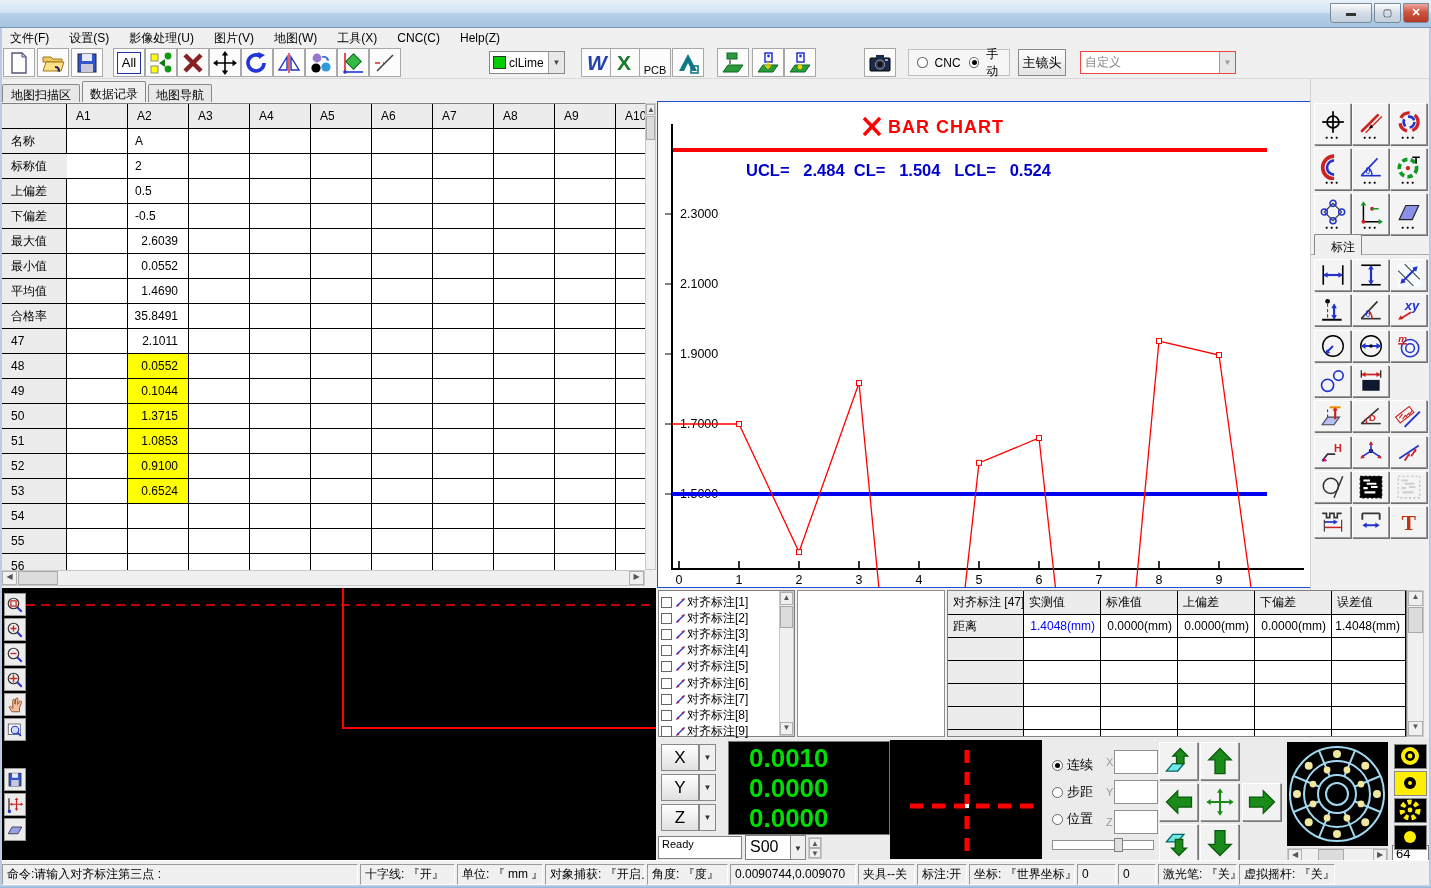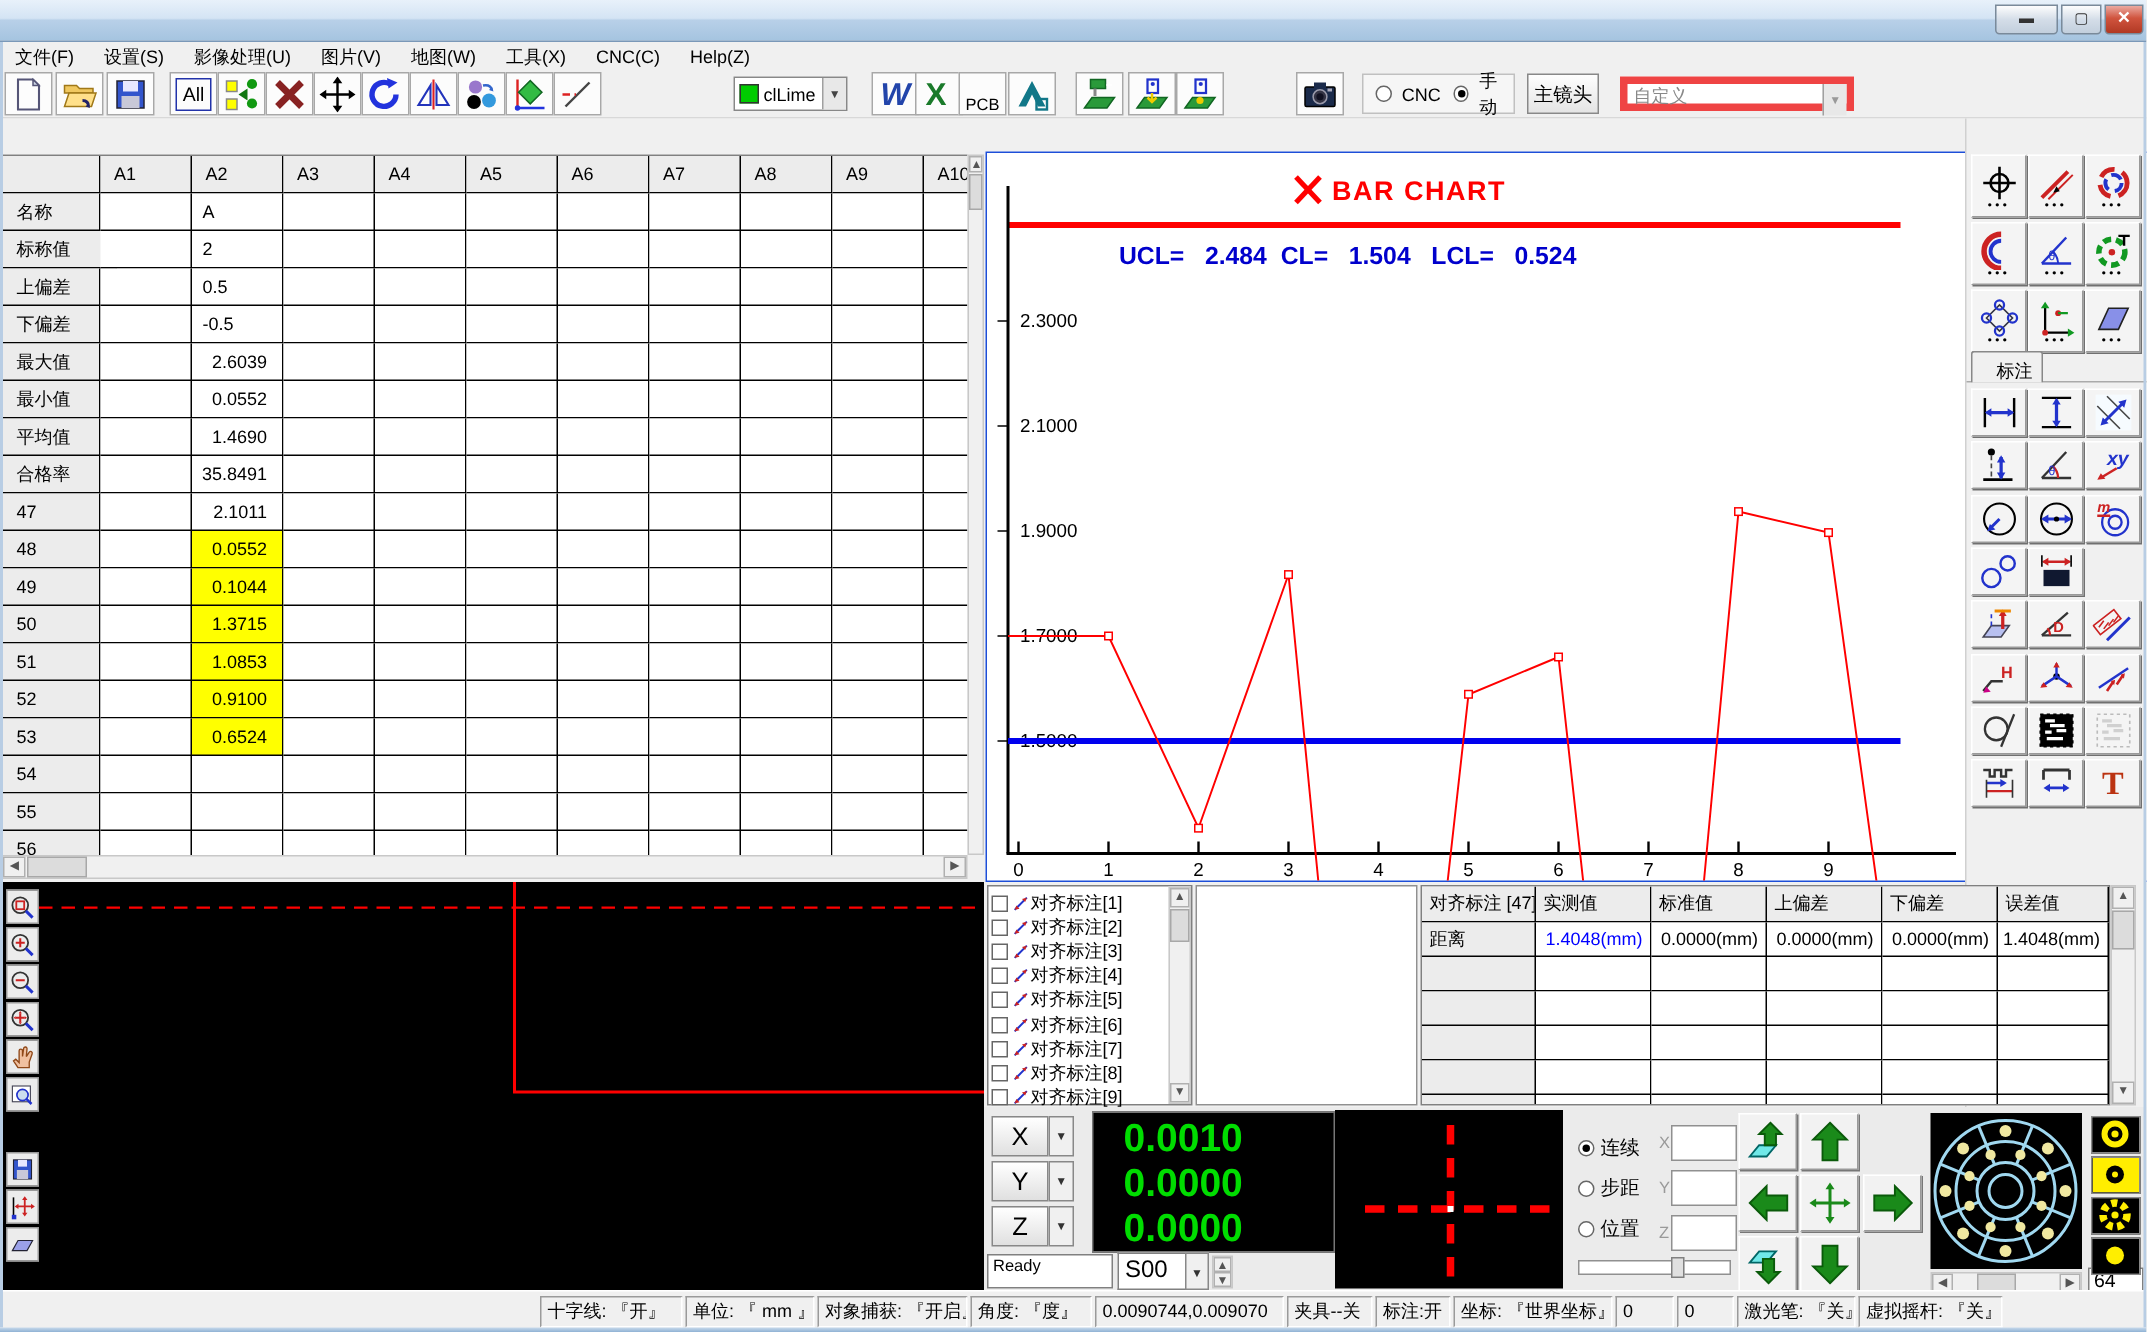--- a/index.html
+++ b/index.html
@@ -213,27 +213,32 @@
         <rect x="17" y="8" width="3" height="2" fill="#aab"></rect>
       </svg>
     </div>
     <div class="abs" style="left:908px;top:3px;width:102px;height:27px;border:1px solid #c0c0c0;background:#f6f6f6;display:flex;align-items:center;font-size:12px">
       <span class="rdot" style="margin-left:8px"></span>
       <span style="margin-left:3px">CNC</span>
       <span class="rdot sel" style="margin-left:8px"></span>
       <span style="margin-left:3px">手动</span>
     </div>
     <div class="abs" style="left:1018px;top:3px;width:48px;height:27px;background:linear-gradient(#fefefe,#e4e4e4);border:1px solid #888;text-align:center;line-height:25px;font-size:13px">主镜头</div>
-    <div class="abs" style="left:1080px;top:5px;width:156px;height:23px;background:#fff;border:5px solid #ef4444;display:flex;align-items:flex-start">
+    <div class="abs" style="left:1080px;top:5px;width:156px;height:23px;background:#fff;border:1px solid #ef4444;display:flex;align-items:center">
       <span style="flex:1;font-size:12px;color:#888;padding-left:4px">自定义</span>
       <span class="comboarrow" style="height:21px;color:#999">▼</span>
     </div>
   </div>
 
 <div id="leftpanel" class="abs">
+  <div class="panel-tabs" style="left:2px;top:2px;width:650px" id="lefttabs">
+      <div class="tab" style="left:0px;width:78px;text-align:center">地图扫描区</div>
+      <div class="tab active" style="left:80px;width:64px;text-align:center">数据记录</div>
+      <div class="tab" style="left:146px;width:64px;text-align:center">地图导航</div>
+    </div>
   <div id="grid" class="abs">
       <div class="gcell hdr" style="left:0;top:0;width:65px;height:25px"></div>
       <div class="gcell hdr" style="left:65px;top:0;width:61px;height:25px">A1</div>
       <div class="gcell hdr" style="left:126px;top:0;width:61px;height:25px">A2</div>
       <div class="gcell hdr" style="left:187px;top:0;width:61px;height:25px">A3</div>
       <div class="gcell hdr" style="left:248px;top:0;width:61px;height:25px">A4</div>
       <div class="gcell hdr" style="left:309px;top:0;width:61px;height:25px">A5</div>
       <div class="gcell hdr" style="left:370px;top:0;width:61px;height:25px">A6</div>
       <div class="gcell hdr" style="left:431px;top:0;width:61px;height:25px">A7</div>
       <div class="gcell hdr" style="left:492px;top:0;width:61px;height:25px">A8</div>
@@ -1094,20 +1099,21 @@
           <circle cx="15" cy="11" r="2.4" fill="#ffee00"></circle>
         </svg></div>
       <div class="ylwbtn" style="top:87px"><svg width="31" height="23" viewBox="0 0 31 23" xmlns="http://www.w3.org/2000/svg">
           <rect width="31" height="23" fill="#000"></rect>
           <circle cx="15" cy="11" r="6" fill="#ffee00"></circle>
         </svg></div>
     </div>
 </div>
 
 <div id="statusbar" class="abs">
+    <div class="sseg" style="left:2px;width:356px">命令:请输入对齐标注第三点 :</div>
     <div class="sseg" style="left:360px;width:95px">十字线: 『开』</div>
     <div class="sseg" style="left:457px;width:86px">单位: 『 mm 』</div>
     <div class="sseg" style="left:545px;width:100px">对象捕获: 『开启』</div>
     <div class="sseg" style="left:647px;width:81px">角度: 『度』</div>
     <div class="sseg" style="left:730px;width:126px">0.0090744,0.009070</div>
     <div class="sseg" style="left:858px;width:57px">夹具--关</div>
     <div class="sseg" style="left:917px;width:50px">标注:开</div>
     <div class="sseg" style="left:969px;width:106px">坐标: 『世界坐标』</div>
     <div class="sseg" style="left:1077px;width:39px">0</div>
     <div class="sseg" style="left:1118px;width:38px">0</div>

